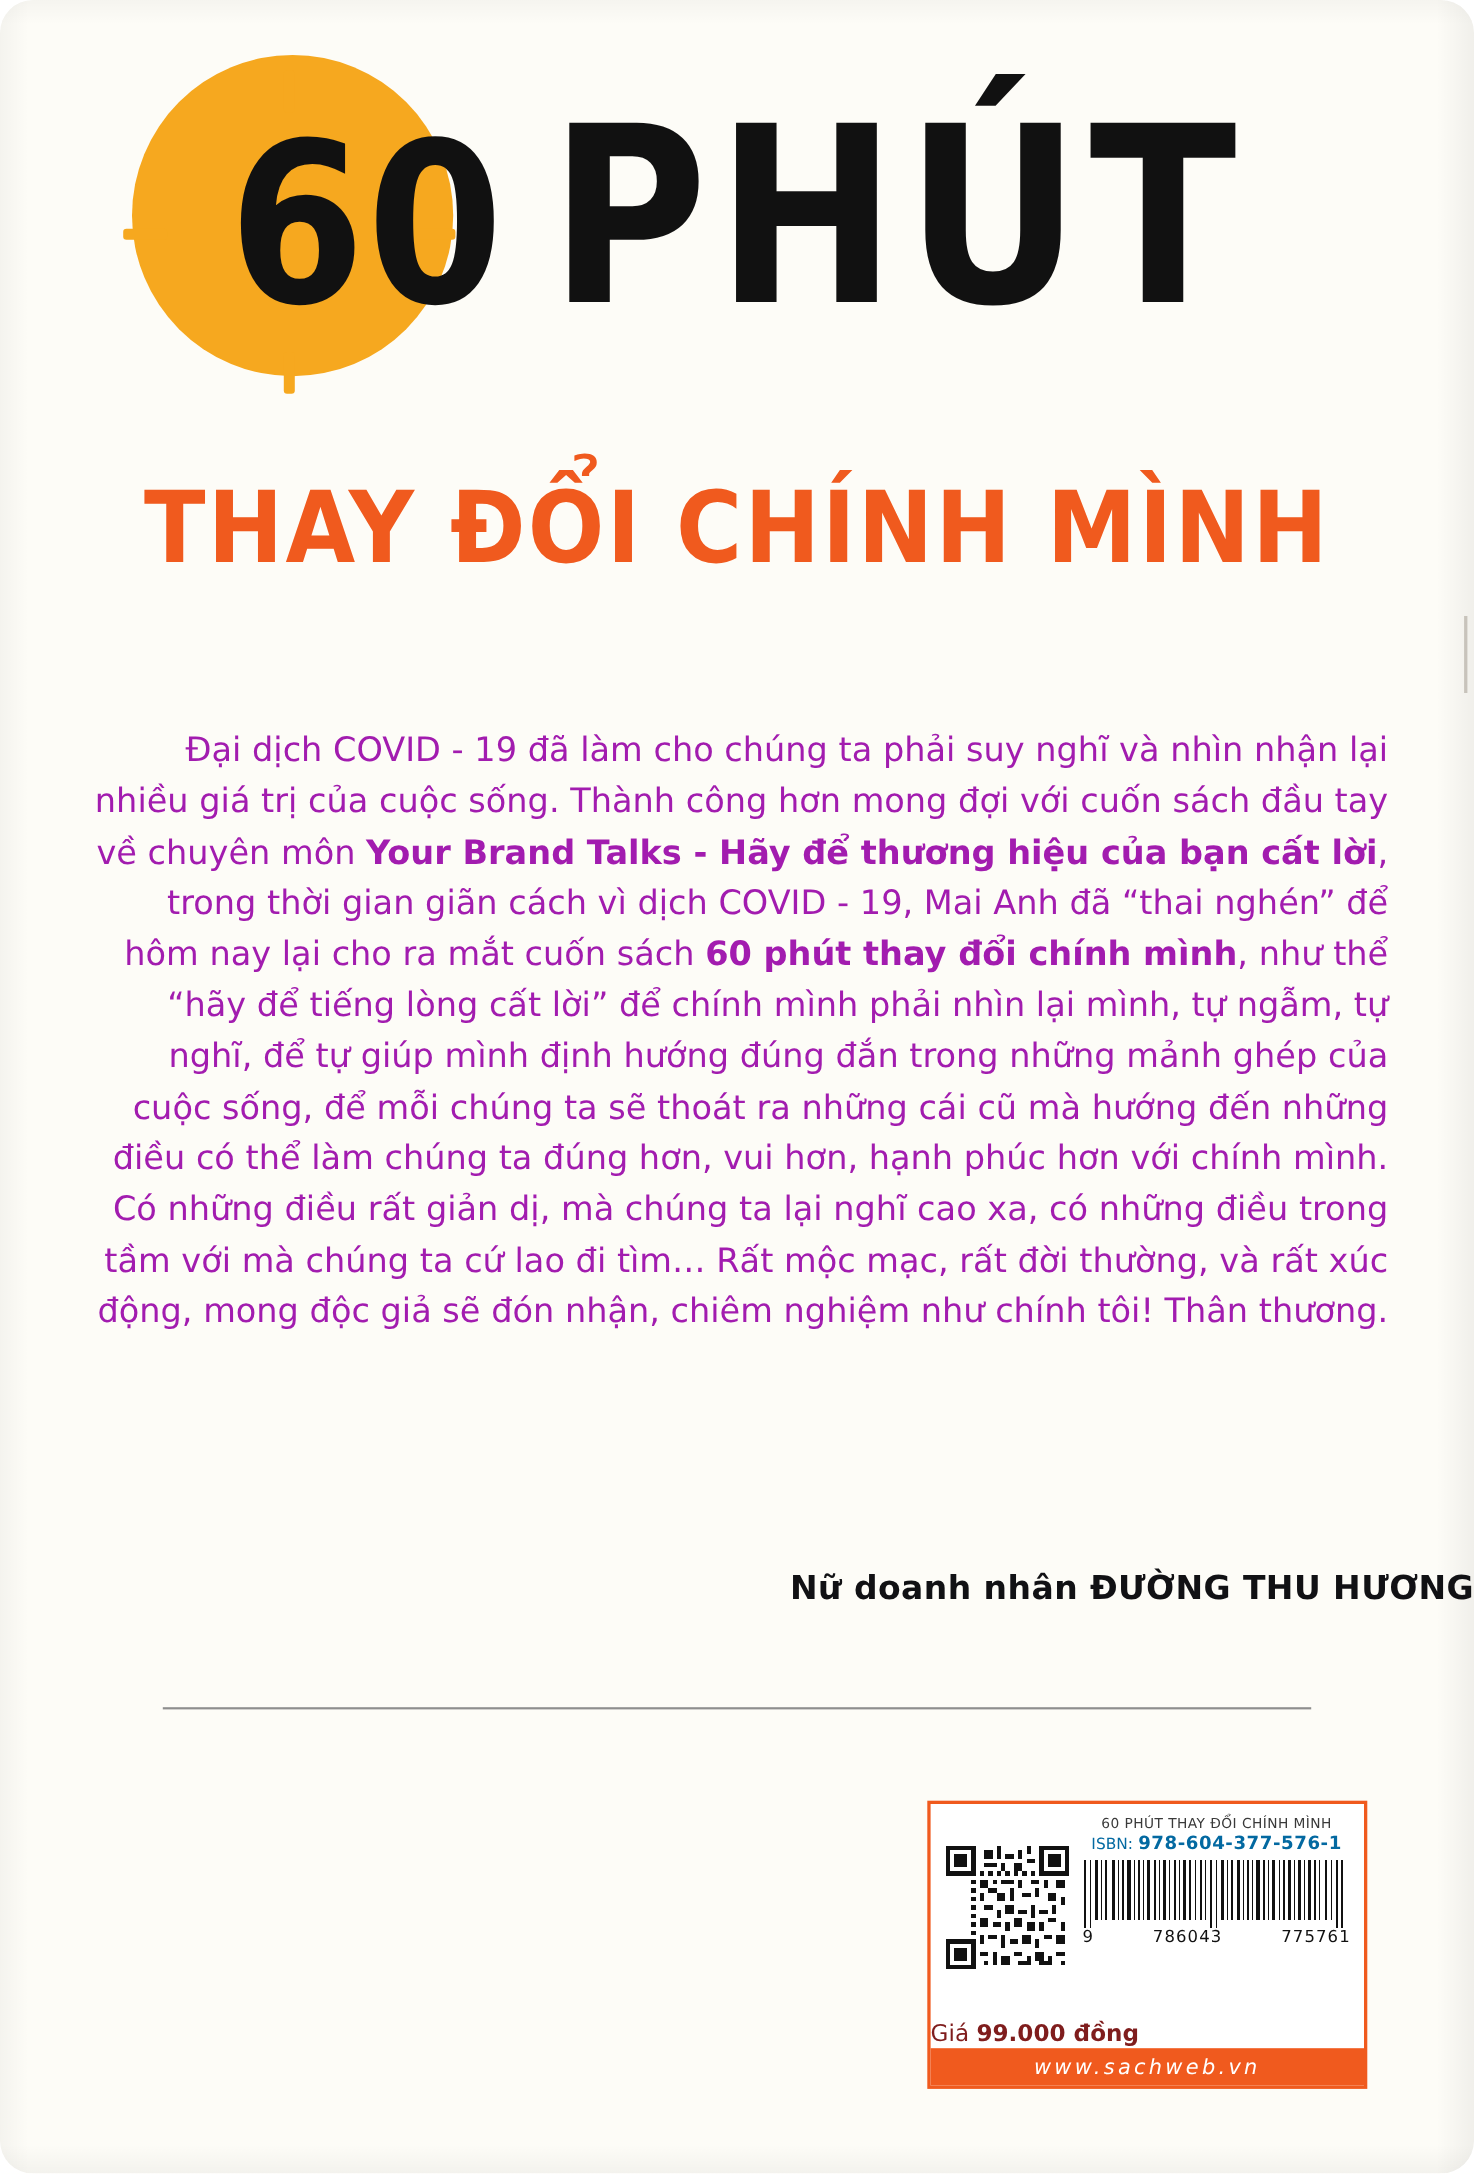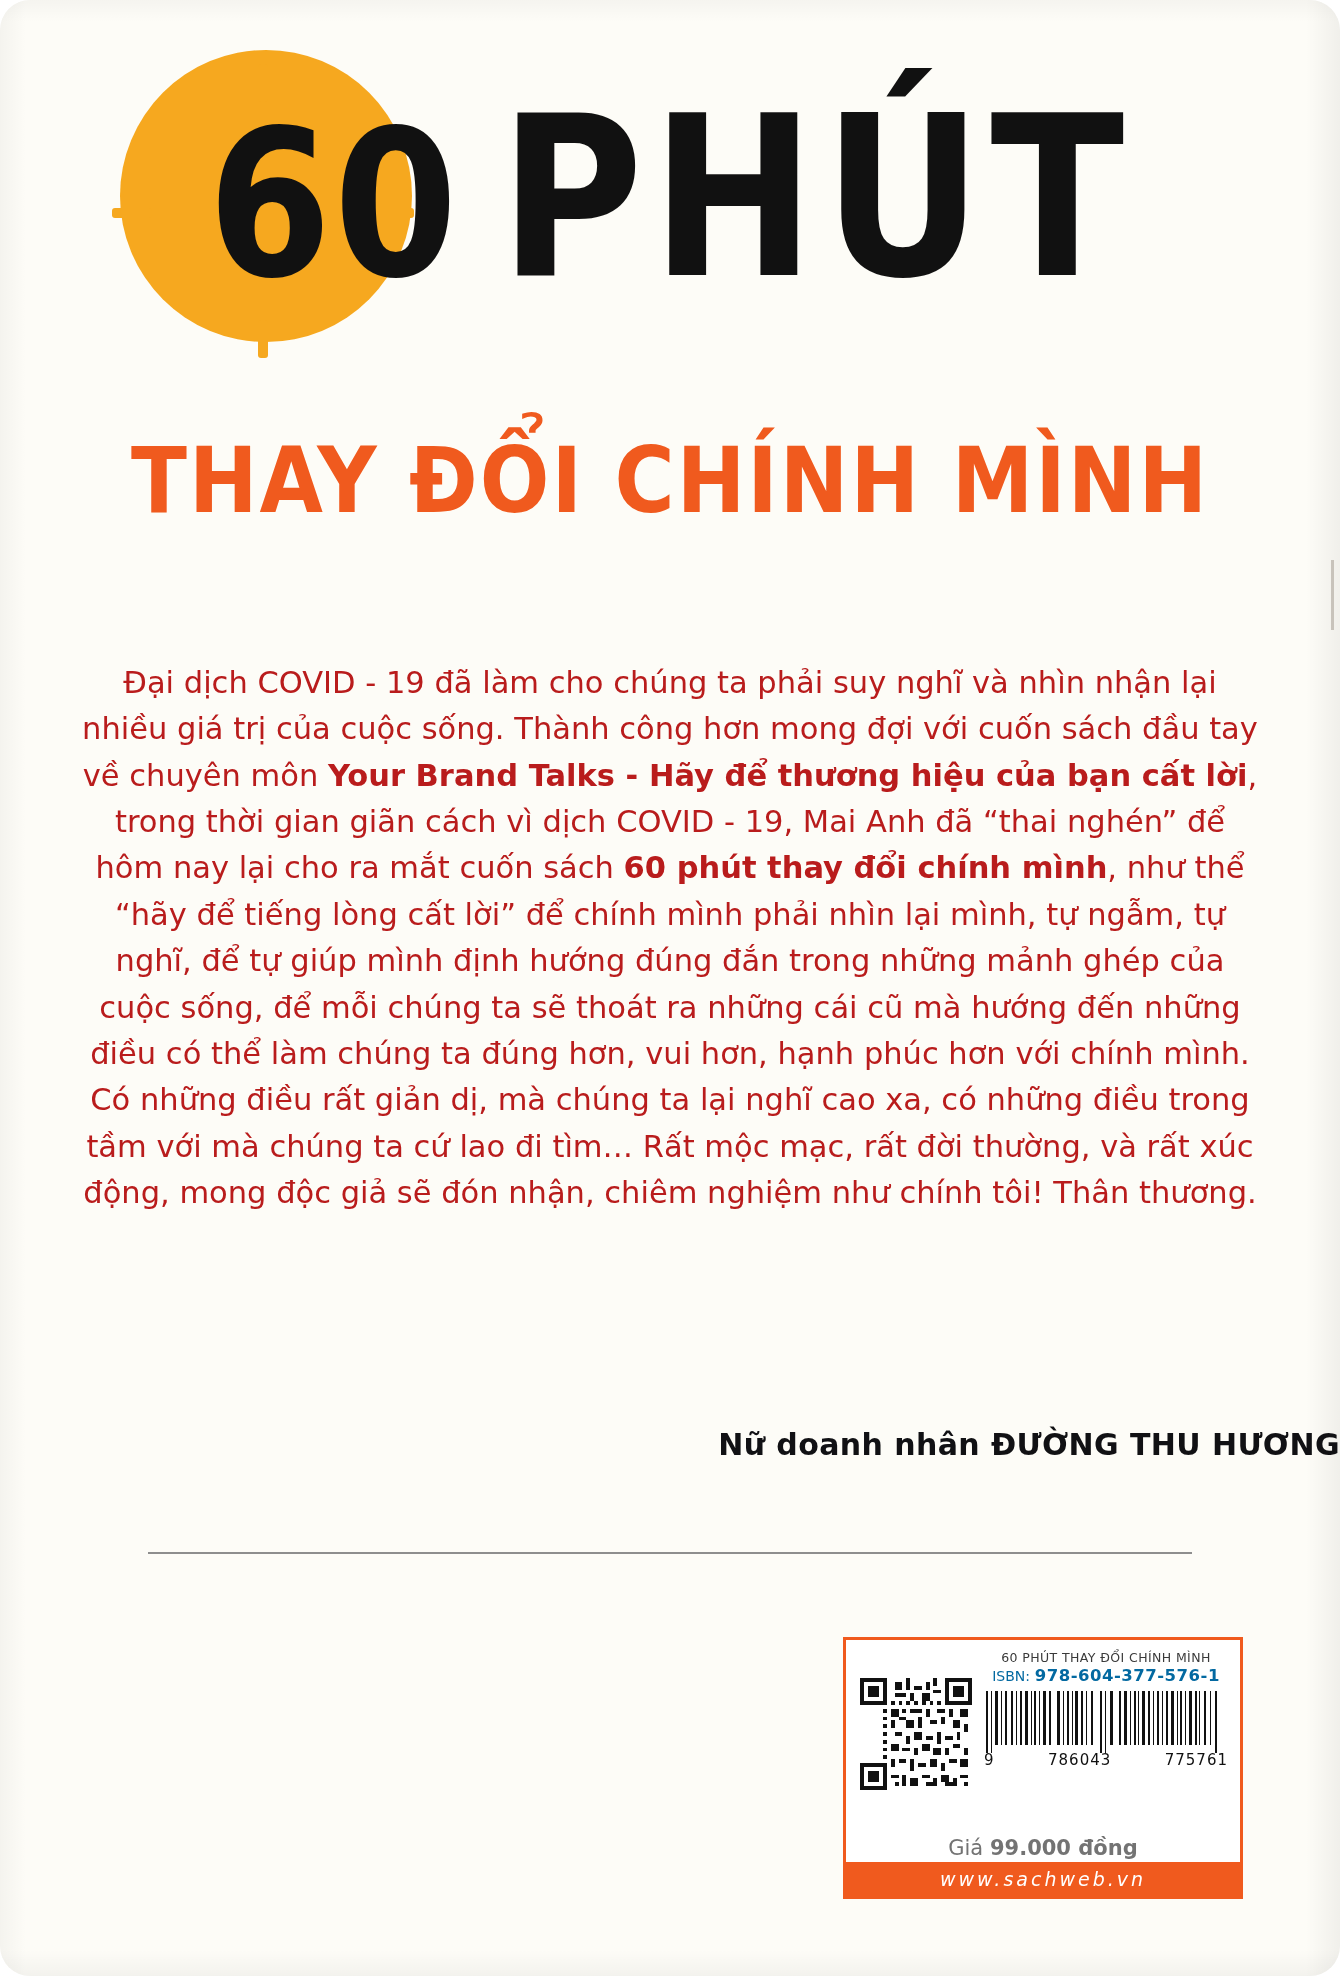--- a/index.html
+++ b/index.html
@@ -98,25 +98,25 @@
     transform-origin: center top;
     white-space: nowrap;
   }
 
   
   .blurb {
     position: absolute;
     left: 78px;
     top: 660px;
     width: 1184px;
-    text-align: center;
+    text-align: right;
     font-family: "DejaVu Sans", sans-serif;
     font-size: 30.5px;
     line-height: 1.52;
-    color: #b91c1c;
+    color: #a21caf;
   }
   .blurb p { margin: 0; }
   .blurb b { font-weight: bold; }
 
   .byline {
     position: absolute;
     left: 0;
     top: 1427px;
     width: 100%;
     text-align: right;
@@ -200,23 +200,22 @@
     font-size: 15px;
     letter-spacing: 1px;
     color: #111;
     padding: 0 2px;
     margin-top: -2px;
   }
   .price {
     position: absolute;
     left: 0; right: 0;
     top: 196px;
-    text-align: center;
     font-size: 21px;
-    color: #737373;
+    color: #7f1d1d;
   }
   .price b { font-weight: bold; }
   .isbn-footer {
     position: absolute;
     left: 0; right: 0; bottom: 0;
     height: 34px;
     background: #f05a1e;
     color: #ffffff;
     font-size: 19px;
     letter-spacing: 3px;

